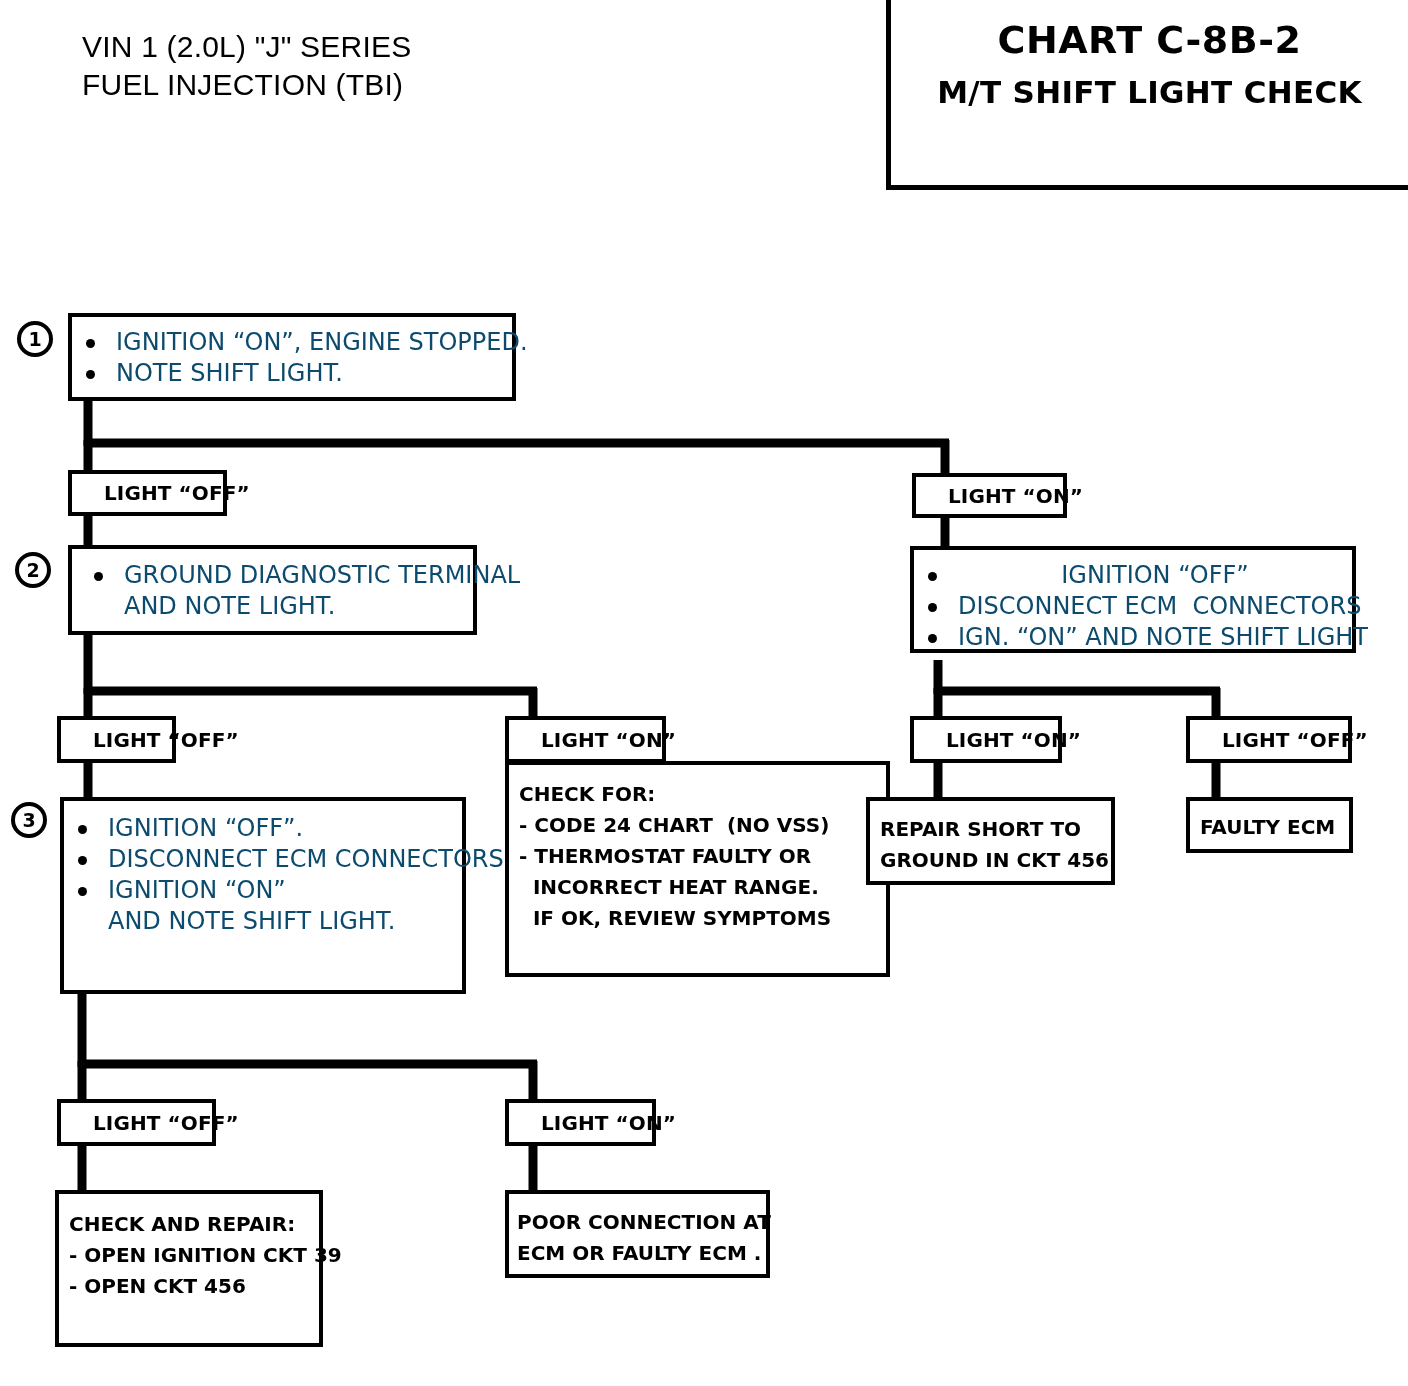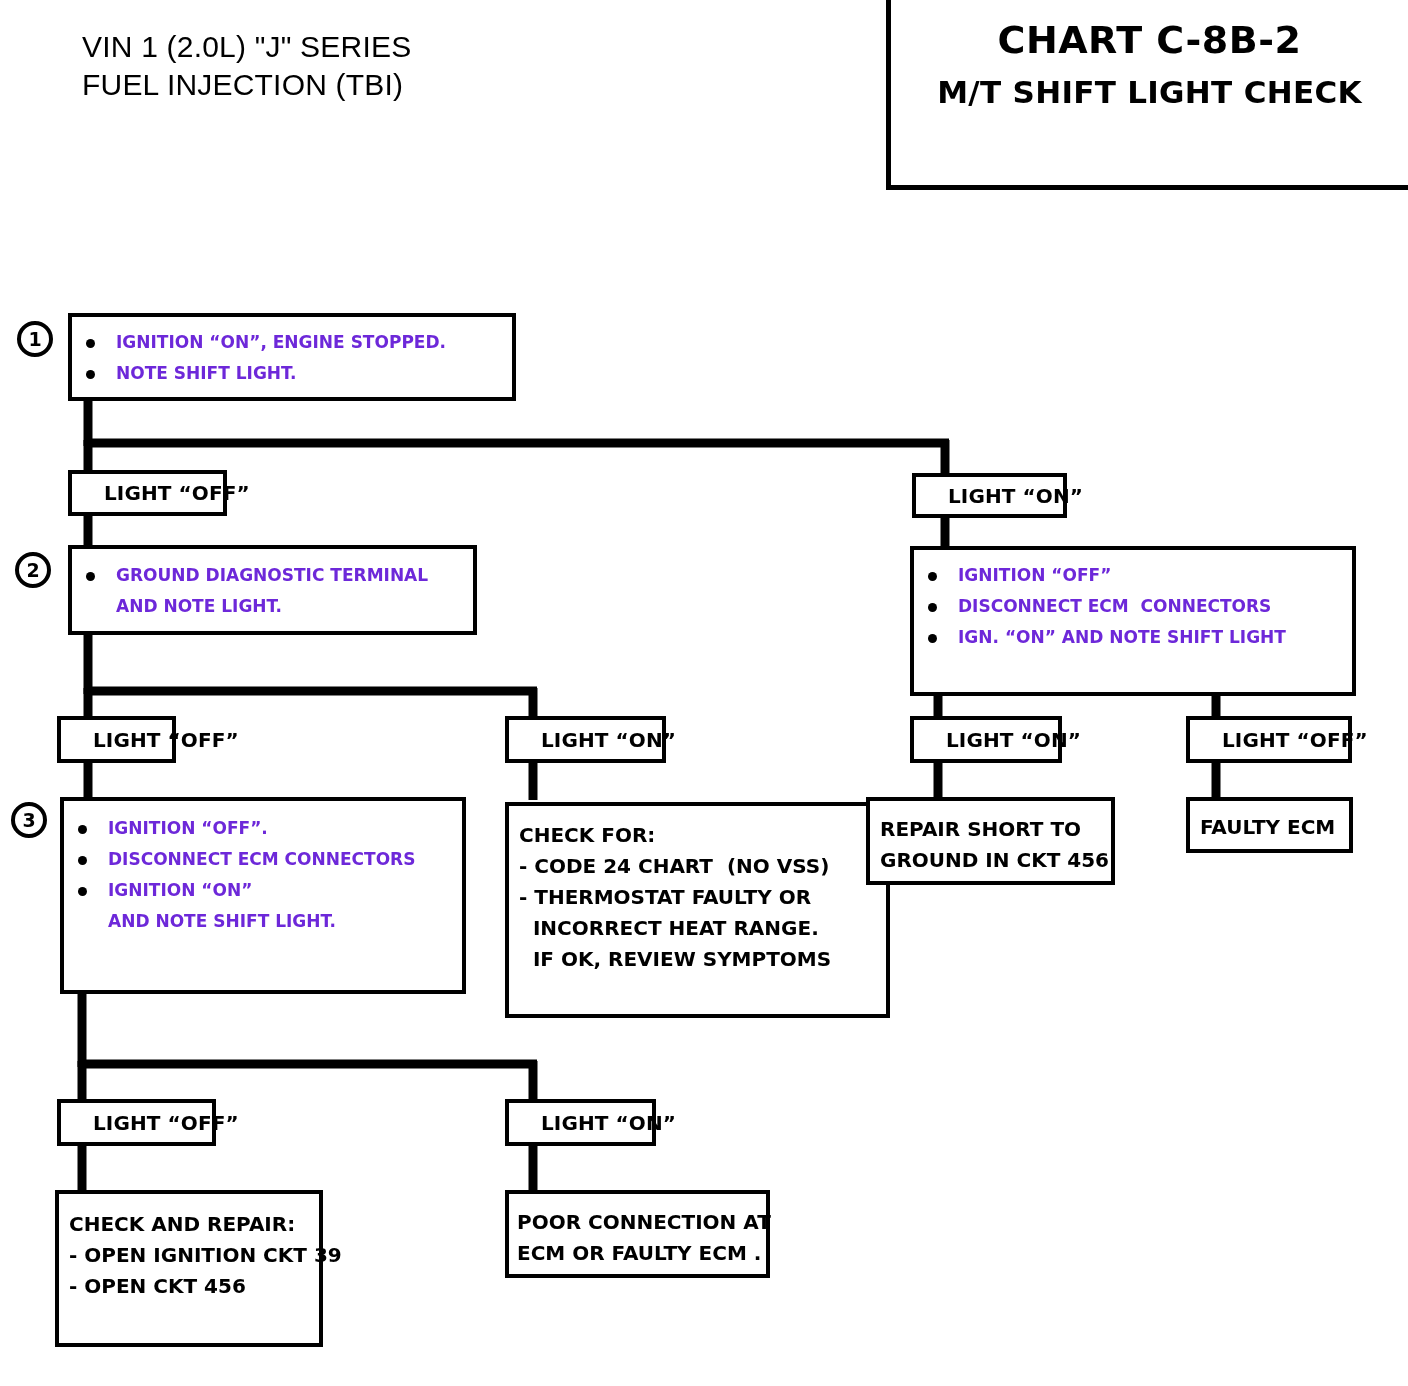--- a/index.html
+++ b/index.html
@@ -103,24 +103,24 @@
 
   
   .steps {
     list-style: none;
     margin: 0;
     padding: 0;
   }
   .steps li {
     position: relative;
     font-family: "DejaVu Sans", sans-serif;
-    font-weight: 700;
-    font-size: 17px;
+    font-weight: 400;
+    font-size: 24px;
     line-height: 31px;
-    color: #6d28d9;
+    color: #0c4a6e;
     padding-left: 44px;
     white-space: pre;
   }
   .steps li.bul::before {
     content: "";
     position: absolute;
     left: 14px;
     top: 12px;
     width: 9px;
     height: 9px;
@@ -232,21 +232,21 @@
     <span class="txt">LIGHT “OFF”</span>
   </div>
   <div class="box lbl" style="left:912px; top:473px; width:155px; height:45px;">
     <span class="txt">LIGHT “ON”</span>
   </div>
 
   <div class="circle" style="left:15px; top:552px;">
     <span>2</span>
   </div>
   <div class="box" style="left:68px; top:545px; width:409px; height:90px;">
-    <ul class="steps" style="margin-top:11px;">
+    <ul class="steps" style="margin-top:11px;padding-left:8px;">
       <li class="bul">GROUND DIAGNOSTIC TERMINAL</li>
       <li class="cont">AND NOTE LIGHT.</li>
     </ul>
   </div>
 
   <div class="box lbl" style="left:57px; top:716px; width:119px; height:47px;">
     <span class="txt">LIGHT “OFF”</span>
   </div>
   <div class="box lbl" style="left:505px; top:716px; width:161px; height:47px;">
     <span class="txt">LIGHT “ON”</span>
@@ -257,21 +257,21 @@
   </div>
   <div class="box" style="left:60px; top:797px; width:406px; height:197px;">
     <ul class="steps" style="margin-top:12px;">
       <li class="bul">IGNITION “OFF”.</li>
       <li class="bul">DISCONNECT ECM CONNECTORS</li>
       <li class="bul">IGNITION “ON”</li>
       <li class="cont">AND NOTE SHIFT LIGHT.</li>
     </ul>
   </div>
 
-  <div class="box" style="left:505px; top:802px; width:385px; height:216px;">
+  <div class="box" style="left:505px; top:761px; width:385px; height:216px;">
     <ul class="lines" style="margin:14px 0 0 10px;">
       <li>CHECK FOR:</li>
       <li>- CODE 24 CHART  (NO VSS)</li>
       <li>- THERMOSTAT FAULTY OR</li>
       <li>  INCORRECT HEAT RANGE.</li>
       <li>  IF OK, REVIEW SYMPTOMS</li>
     </ul>
   </div>
 
   <div class="box lbl" style="left:57px; top:1099px; width:159px; height:47px;">
@@ -289,21 +289,21 @@
     </ul>
   </div>
 
   <div class="box" style="left:505px; top:1190px; width:265px; height:88px;">
     <ul class="lines" style="margin:13px 0 0 8px;">
       <li>POOR CONNECTION AT</li>
       <li>ECM OR FAULTY ECM .</li>
     </ul>
   </div>
 
-  <div class="box" style="left:910px; top:546px; width:446px; height:150px;">
+  <div class="box" style="left:910px; top:546px; width:446px; height:107px;text-align:center;">
     <ul class="steps" style="margin-top:10px;">
       <li class="bul">IGNITION “OFF”</li>
       <li class="bul">DISCONNECT ECM  CONNECTORS</li>
       <li class="bul">IGN. “ON” AND NOTE SHIFT LIGHT</li>
     </ul>
   </div>
 
   <div class="box lbl" style="left:910px; top:716px; width:152px; height:47px;">
     <span class="txt">LIGHT “ON”</span>
   </div>

